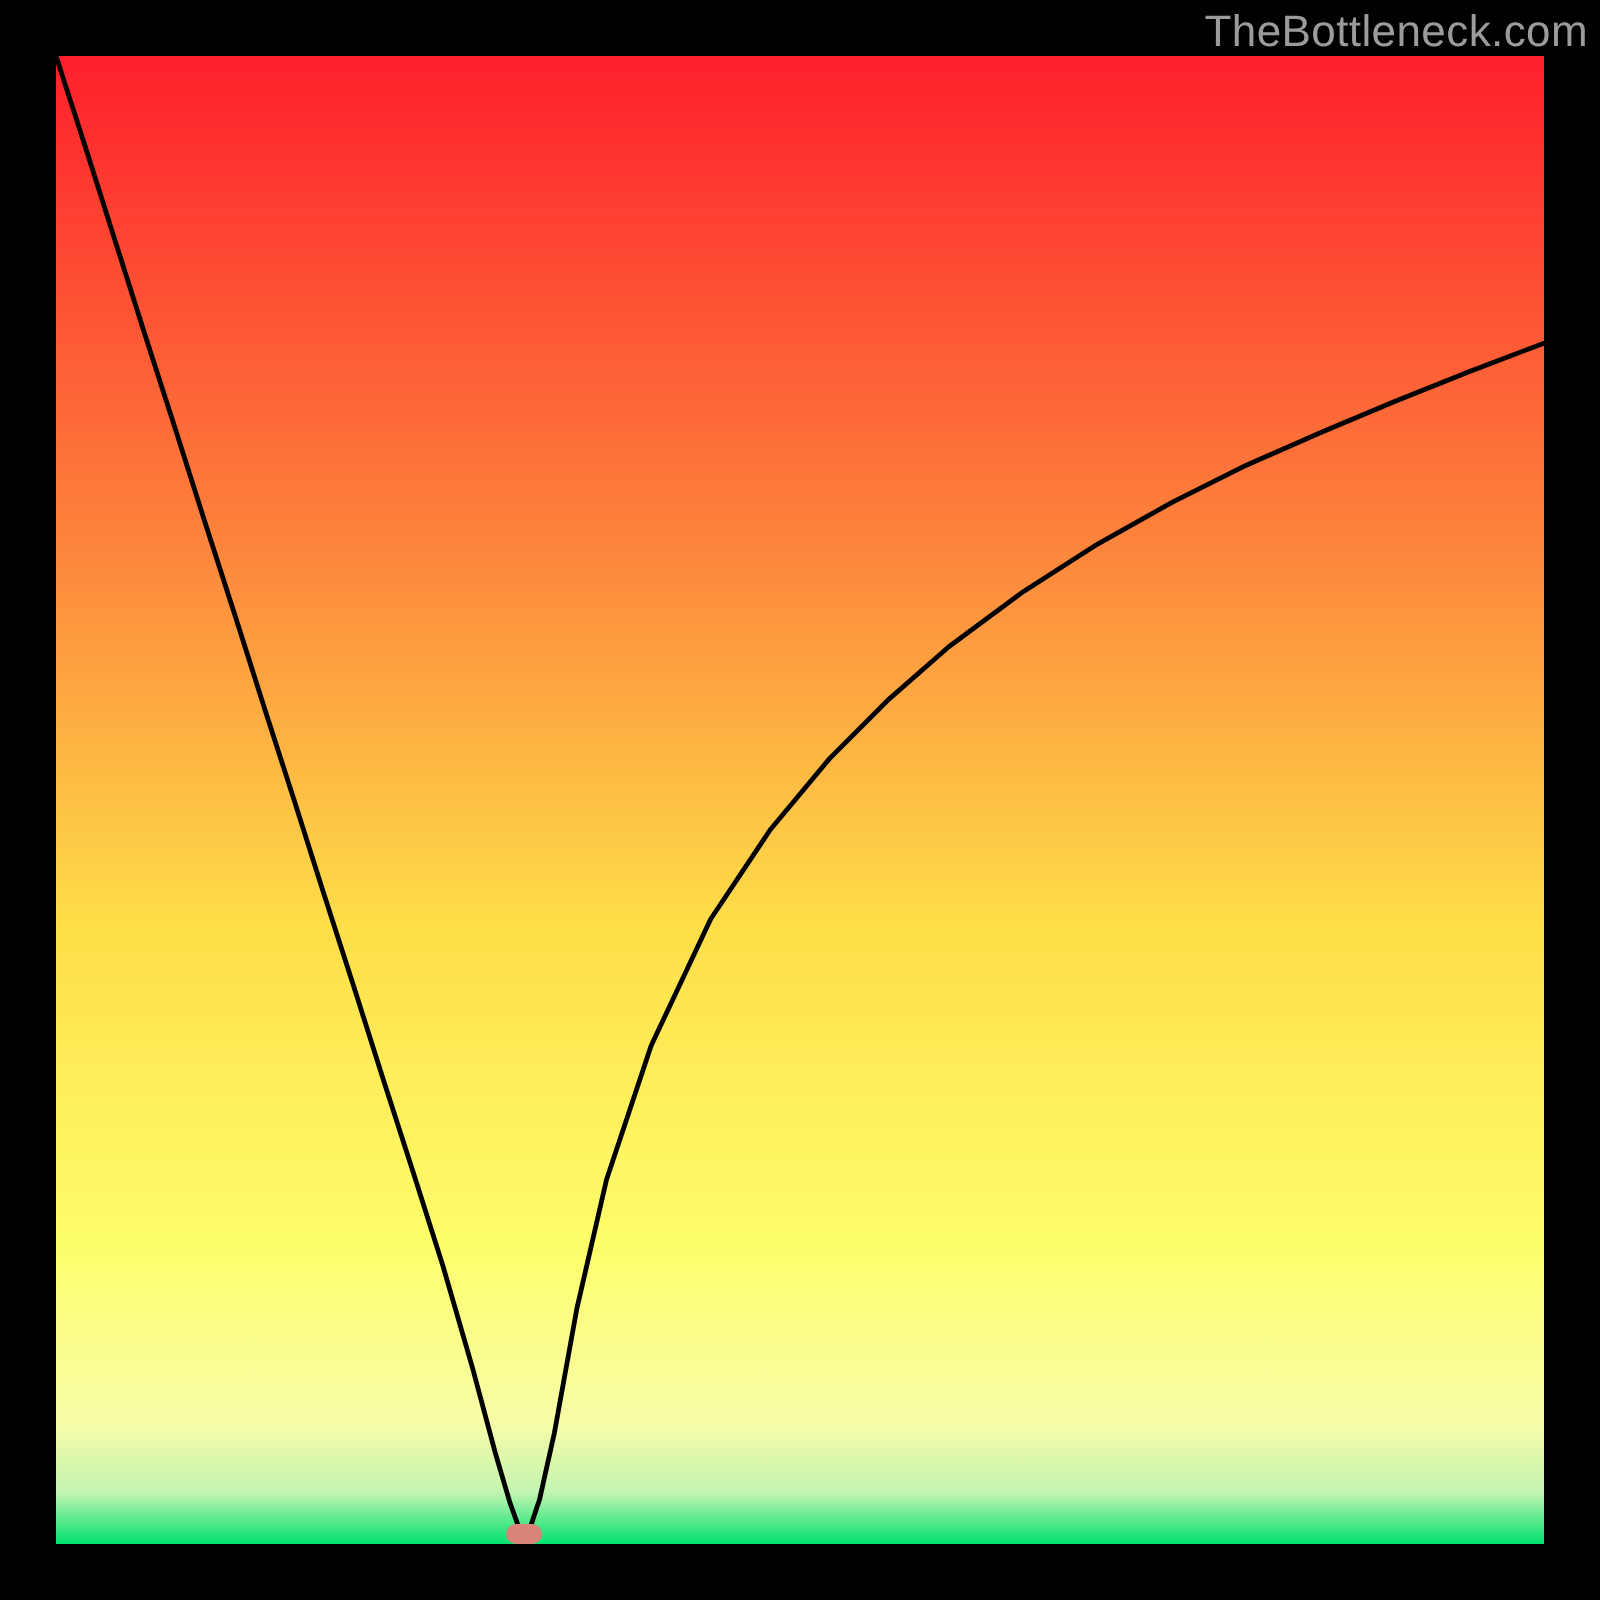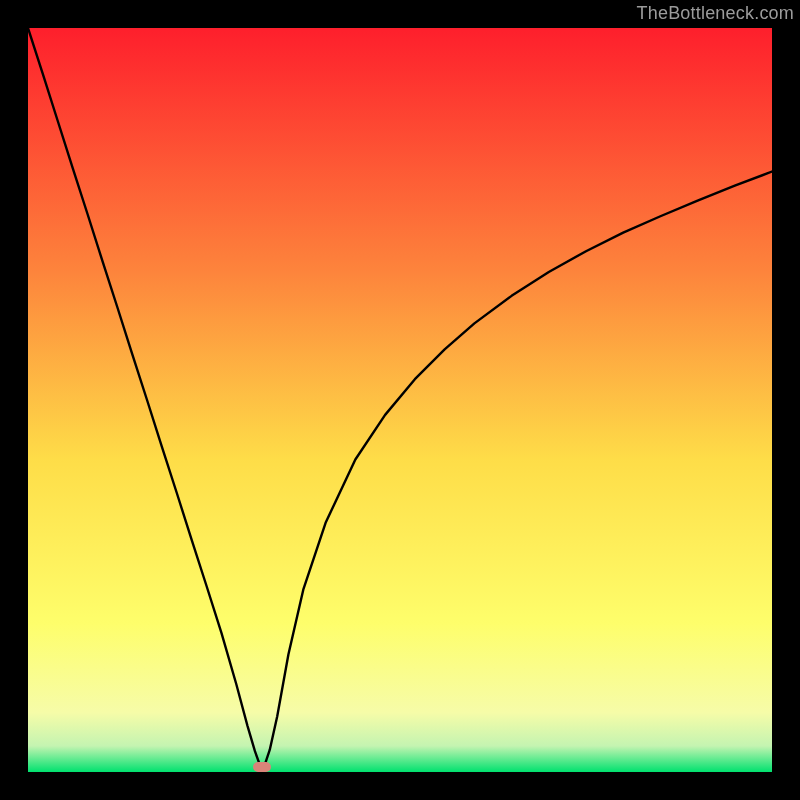--- a/index.html
+++ b/index.html
@@ -23,21 +23,21 @@
     left: 0;
     top: 0;
     width: 744px;
     height: 744px;
   }
   .watermark {
     position: absolute;
     top: 3px;
     right: 6px;
     font-family: Arial, Helvetica, sans-serif;
-    font-size: 18px;
+    font-size: 22px;
     color: #9b9b9b;
     letter-spacing: 0.2px;
   }
   .marker {
     position: absolute;
     width: 18px;
     height: 10px;
     background: #d98479;
     border-radius: 5px;
     transform: translate(-50%, -50%);

